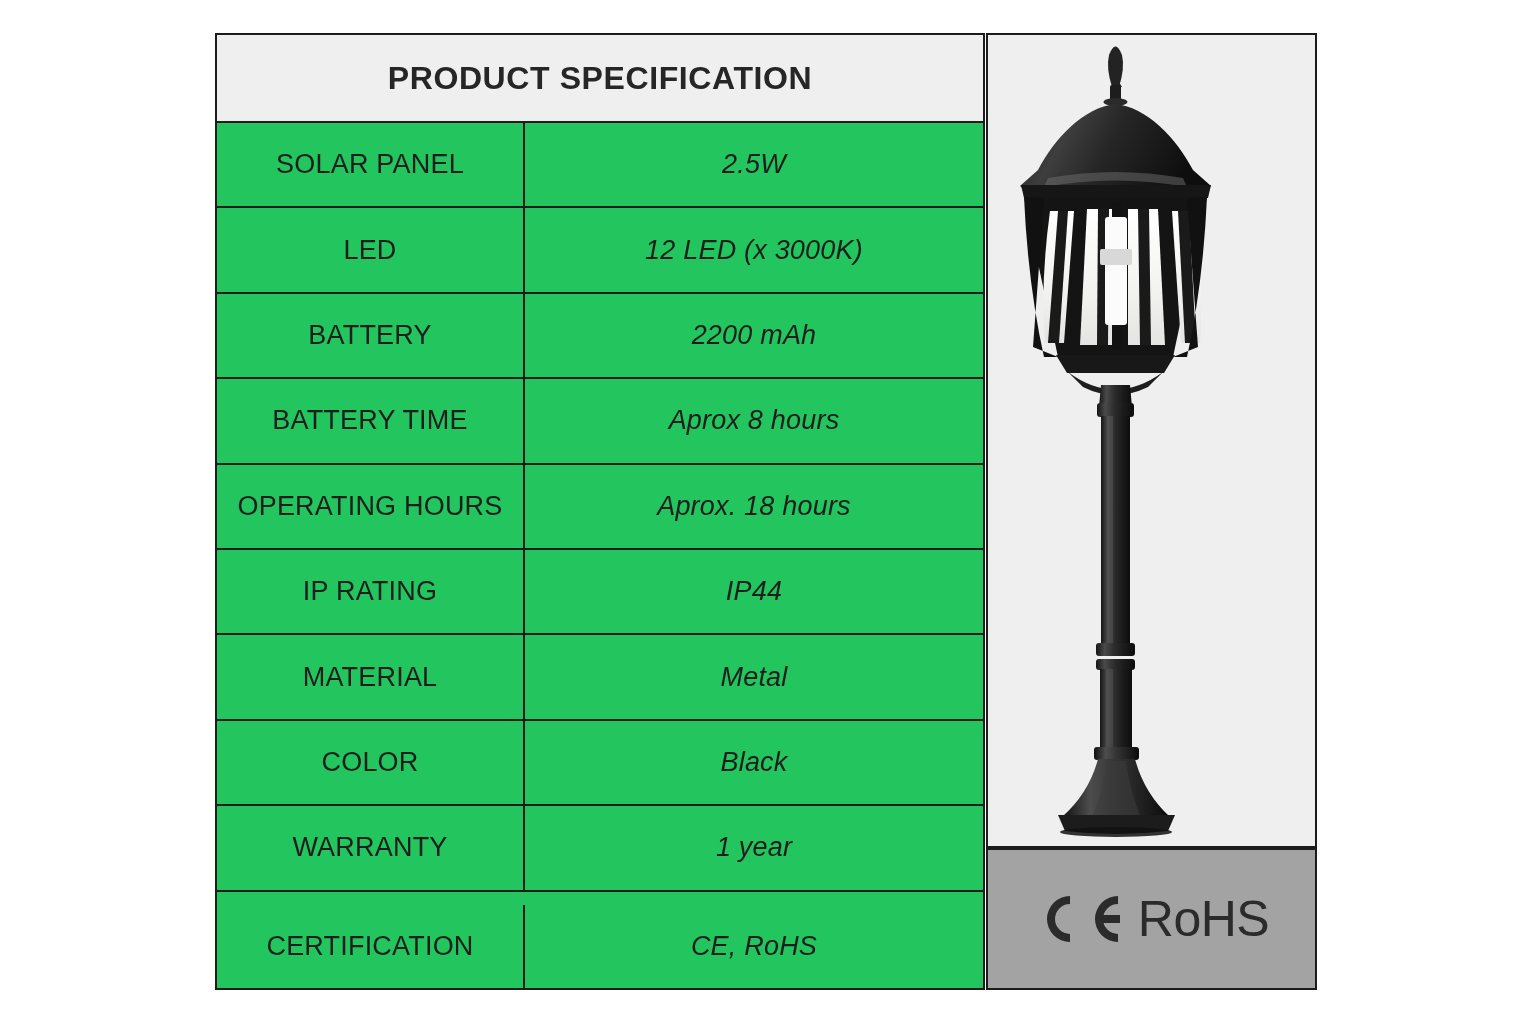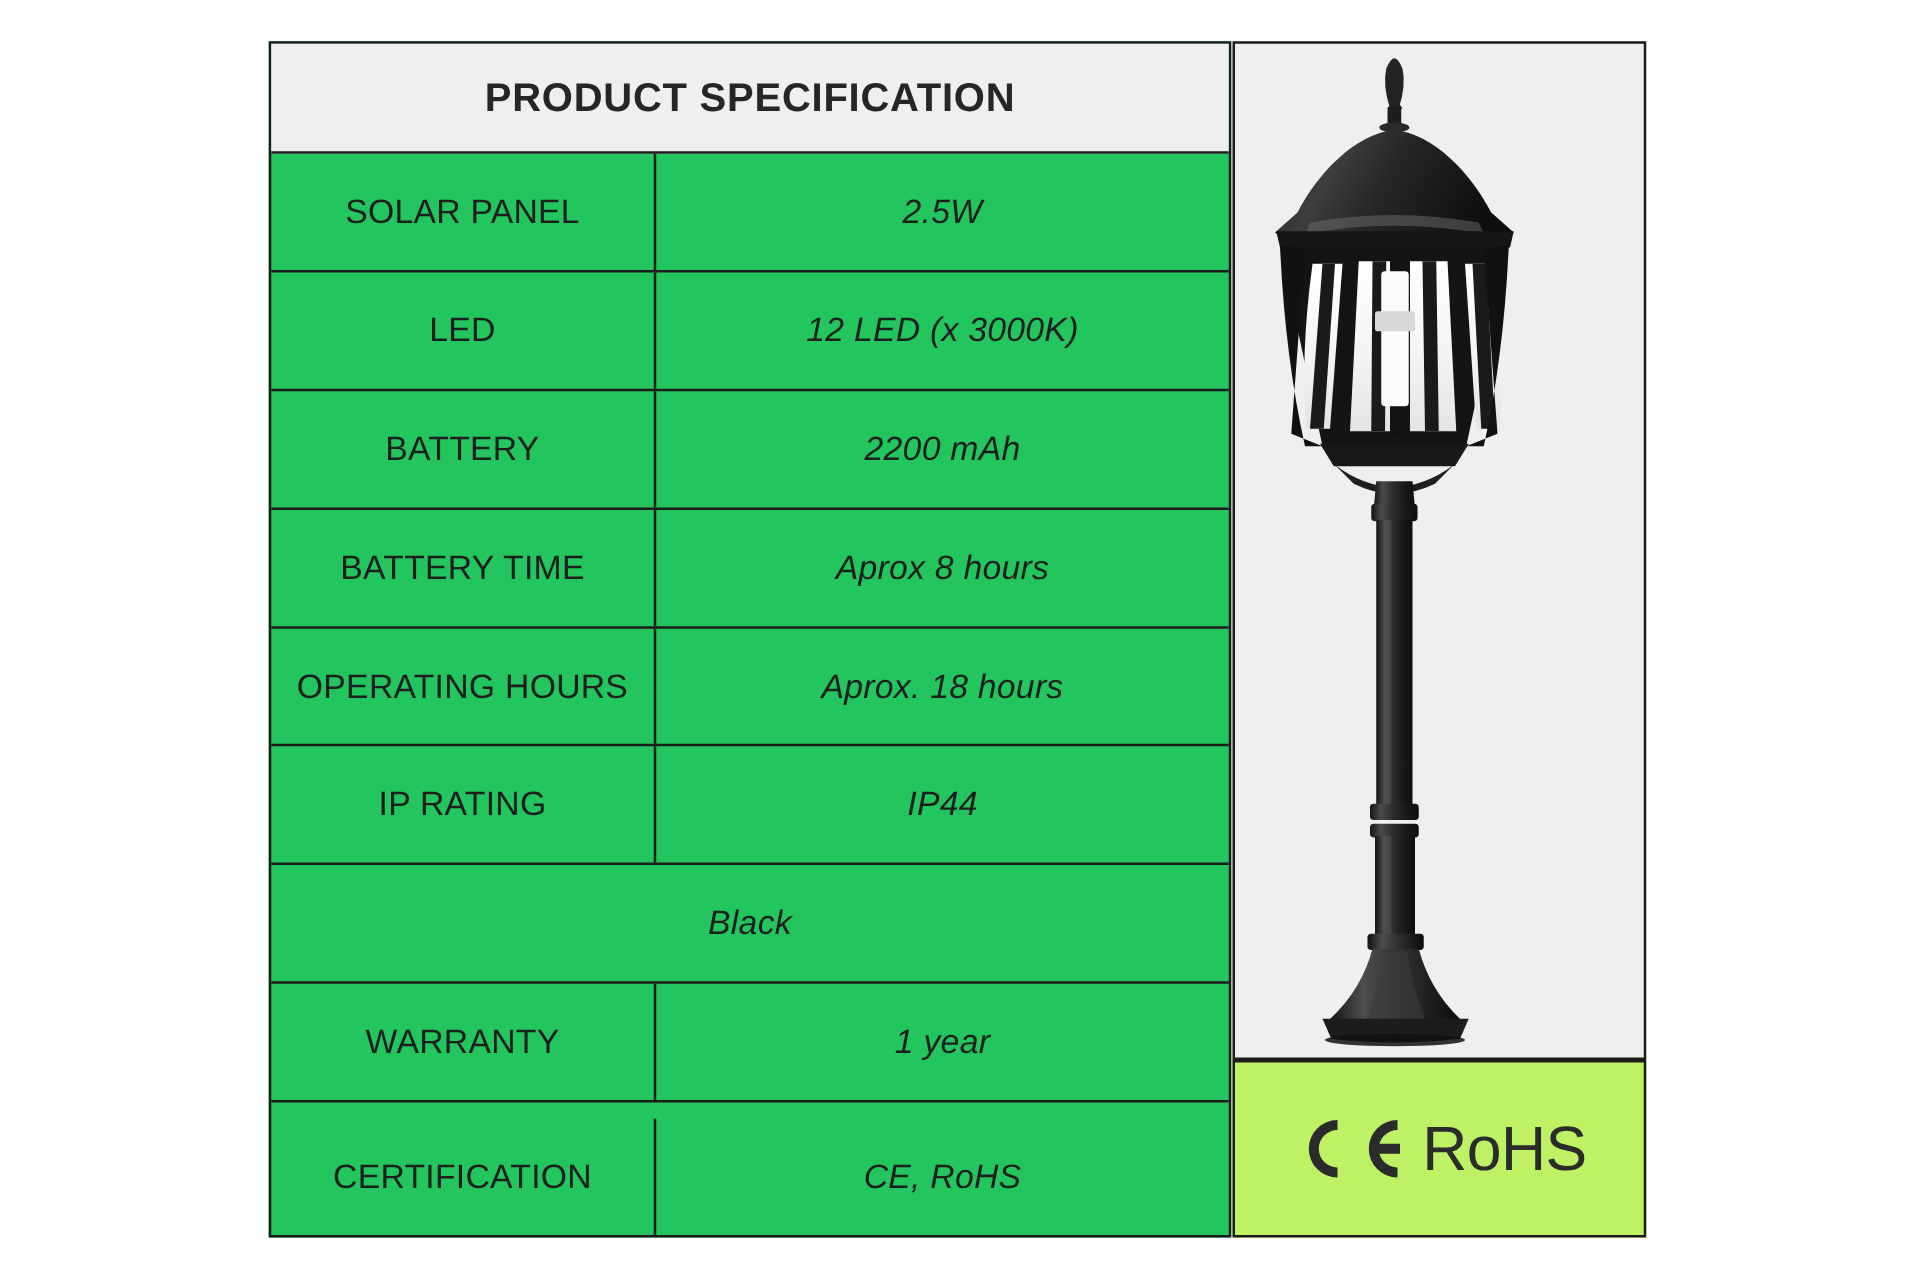--- a/index.html
+++ b/index.html
@@ -116,21 +116,21 @@
     width: 100%; height: 100%;
   }
 
   
   .cert-panel {
     position: absolute;
     left: 986px;
     top: 848px;
     width: 331px;
     height: 142px;
-    background: #bef264;
+    background: #a3a3a3;
     border: 2.5px solid #1c1c1c;
     display: flex;
     align-items: center;
     justify-content: center;
     gap: 14px;
   }
 
   .ce-mark { display: block; }
 
   .rohs-text {
@@ -201,22 +201,33 @@
 
       <div class="spec-row">
         <div class="cell-label">
           <span>IP RATING</span>
         </div>
         <div class="cell-value">
           <span>IP44</span>
         </div>
       </div>
 
-
-      <div class="spec-row">
+      <div class="spec-row">
+        <div class="cell-label">
+          <span>MATERIAL</span>
+        </div>
+        <div class="cell-value">
+          <span>Metal</span>
+        </div>
+      </div>
+
+      <div class="spec-row">
+        <div class="cell-label">
+          <span>COLOR</span>
+        </div>
         <div class="cell-value">
           <span>Black</span>
         </div>
       </div>
 
       <div class="spec-row">
         <div class="cell-label">
           <span>WARRANTY</span>
         </div>
         <div class="cell-value">

